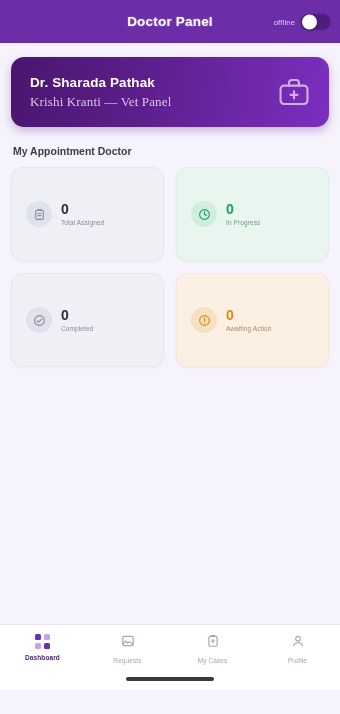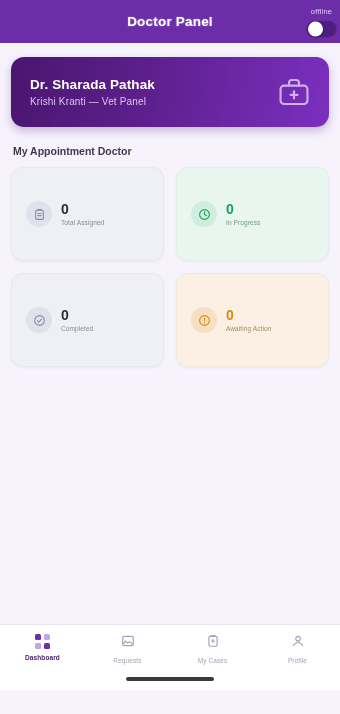--- a/index.html
+++ b/index.html
@@ -15,22 +15,22 @@
   .header {
     height:43px; background:#6c2ea8;
     display:flex; align-items:center; justify-content:center;
     position:relative; flex:0 0 auto;
   }
   .header-title {
     color:#ffffff; font-size:13.5px; font-weight:bold;
     letter-spacing:.2px; text-shadow:0 0 2px rgba(255,255,255,.35);
   }
   .status-toggle {
-    position:absolute; right:3px; top:50%; transform:translateY(-50%);
-    display:flex; align-items:center; gap:5px;flex-direction:column;
+    position:absolute; right:9px; top:50%; transform:translateY(-50%);
+    display:flex; align-items:center; gap:5px;
   }
   .status-label { color:#e3cdf2; font-size:7.5px; letter-spacing:.2px; }
   .toggle-track {
     width:31px; height:17px; border-radius:9px;
     background:#4e1d7d; position:relative; border:1px solid #5b2490;
   }
   .toggle-knob {
     position:absolute; left:1px; top:0px;
     width:15px; height:15px; border-radius:50%;
     background:#ffffff; box-shadow:0 1px 2px rgba(0,0,0,.35);
@@ -42,21 +42,21 @@
     margin-top:14px; height:70px; border-radius:13px;
     background:linear-gradient(100deg,#49166f 0%,#5d1f8c 42%,#7b2fc0 100%);
     display:flex; align-items:center; justify-content:space-between;
     padding:0 18px 0 19px;
     box-shadow:0 4px 10px rgba(76,24,120,.28);
   }
   .doctor-text { display:flex; flex-direction:column; gap:4px; }
   .doctor-name {
     color:#ffffff; font-size:13.5px; font-weight:bold; letter-spacing:.1px;
   }
-  .doctor-sub { color:#dcc4ef; font-size:10px; letter-spacing:.15px; }
+  .doctor-sub { color:#dcc4ef; font-size:13px; letter-spacing:.15px;font-family:Liberation Serif, serif; }
   .bag-icon svg { display:block; }
 
   
   .section-title {
     margin:18px 0 10px 2px; font-size:10.5px; font-weight:bold; color:#403a50;
   }
 
   
   .stats-grid { display:grid; grid-template-columns:1fr 1fr; gap:12px; }
   .stat-card {

